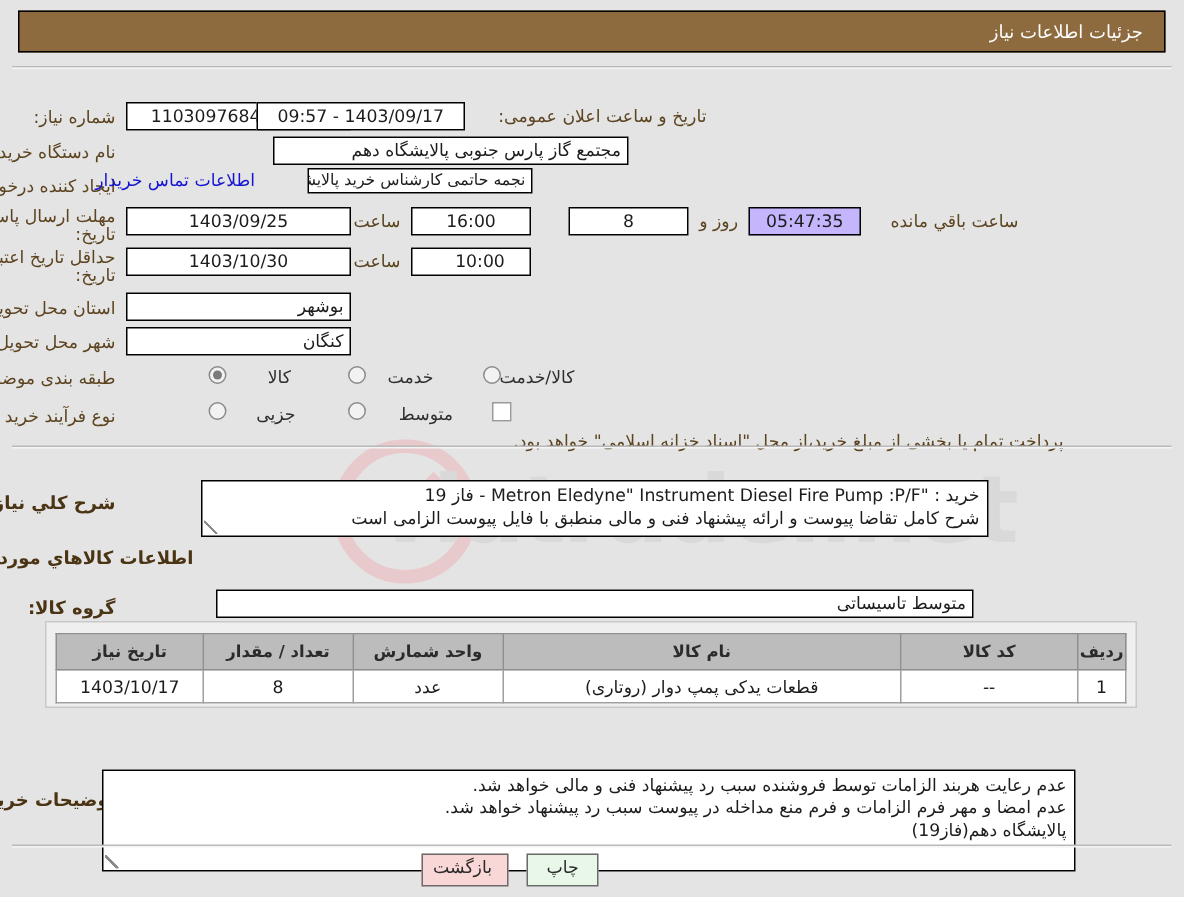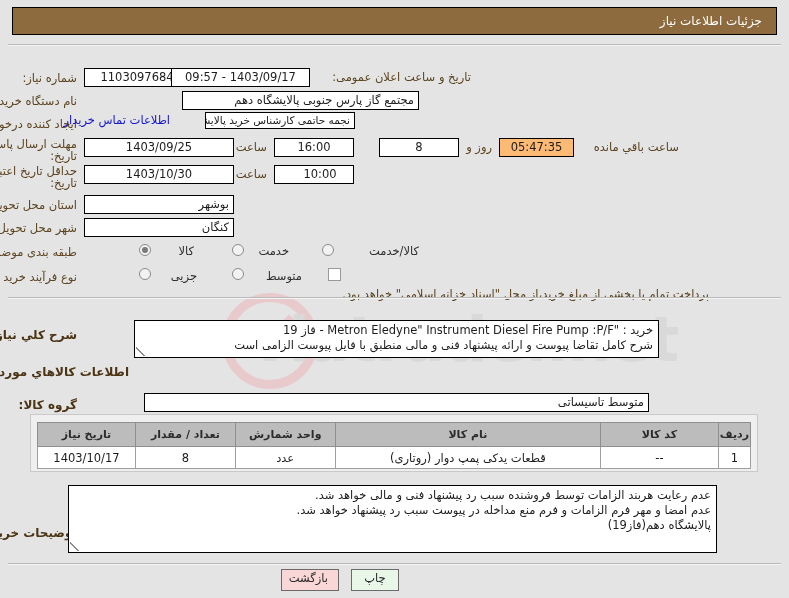--- a/index.html
+++ b/index.html
@@ -93,21 +93,21 @@
     font-size: 11.5px;
     color: #1c1c1c;
     text-align: center;
     line-height: 17px;
     height: 19px;
     padding: 0 4px;
     overflow: hidden;
     white-space: nowrap;
   }
   .fld.rtl { text-align: right; }
-  .fld.yellow { background: #fdba74; }
+  .fld.yellow { background: #c4b5fd; }
   .inline-txt {
     position: absolute;
     font-size: 11.5px;
     color: #5c4420;
     white-space: nowrap;
     line-height: 19px;
   }
   .link {
     position: absolute;
     font-size: 11.5px;
@@ -263,21 +263,21 @@
 
     <div class="lbl" style="right:712px; top:222px;">شهر محل تحویل:</div>
     <div class="fld rtl" style="right:555px; top:218px; width:150px;">کنگان</div>
 
     <div class="lbl" style="right:712px; top:246px;">طبقه بندی موضوعی:</div>
     <div class="radio sel" style="right:638px; top:244px;"></div>
     <div class="opt" style="right:595px; top:245px;">کالا</div>
     <div class="radio" style="right:545px; top:244px;"></div>
     <div class="opt" style="right:500px; top:245px;">خدمت</div>
     <div class="radio" style="right:455px; top:244px;"></div>
-    <div class="opt" style="right:370px; top:245px;">کالا/خدمت</div>
+    <div class="opt" style="right:406px; top:245px;">کالا/خدمت</div>
 
     <div class="lbl" style="right:712px; top:271px;">نوع فرآیند خرید :</div>
     <div class="radio" style="right:638px; top:268px;"></div>
     <div class="opt" style="right:592px; top:270px;">جزیی</div>
     <div class="radio" style="right:545px; top:268px;"></div>
     <div class="opt" style="right:487px; top:270px;">متوسط</div>
     <div class="checkbox" style="right:448px; top:268px;"></div>
     <div class="opt" style="right:80px; top:288px; color:#5c4420;">پرداخت تمام یا بخشی از مبلغ خرید،از محل "اسناد خزانه اسلامی" خواهد بود.</div>
 
     <div class="hr-line" style="top:297px;"></div>
@@ -312,21 +312,21 @@
           <td>--</td>
           <td>قطعات یدکی پمپ دوار (روتاری)</td>
           <td>عدد</td>
           <td>8</td>
           <td>1403/10/17</td>
         </tr>
       </tbody>
     </table>
 
     <div class="lbl bold" style="right:712px; top:527px; font-size:12px;">توضیحات خریدار:</div>
-    <div class="ta" style="right:72px; top:485px; left:68px; height:68px;">
+    <div class="ta" style="right:72px; top:513px; left:68px; height:68px;">
       <div class="ln">عدم رعایت هربند الزامات توسط فروشنده سبب رد پیشنهاد فنی و مالی خواهد شد.</div>
       <div class="ln">عدم امضا و مهر فرم الزامات و فرم منع مداخله در پیوست سبب رد پیشنهاد خواهد شد.</div>
       <div class="ln">پالایشگاه دهم(فاز19)</div>
       <div class="resize"></div>
     </div>
 
     <div class="hr-line" style="top:563px;"></div>
 
     <div class="btn btn-back" style="right:450px; top:569px; width:58px;">بازگشت</div>
     <div class="btn btn-print" style="right:390px; top:569px; width:48px;">چاپ</div>

